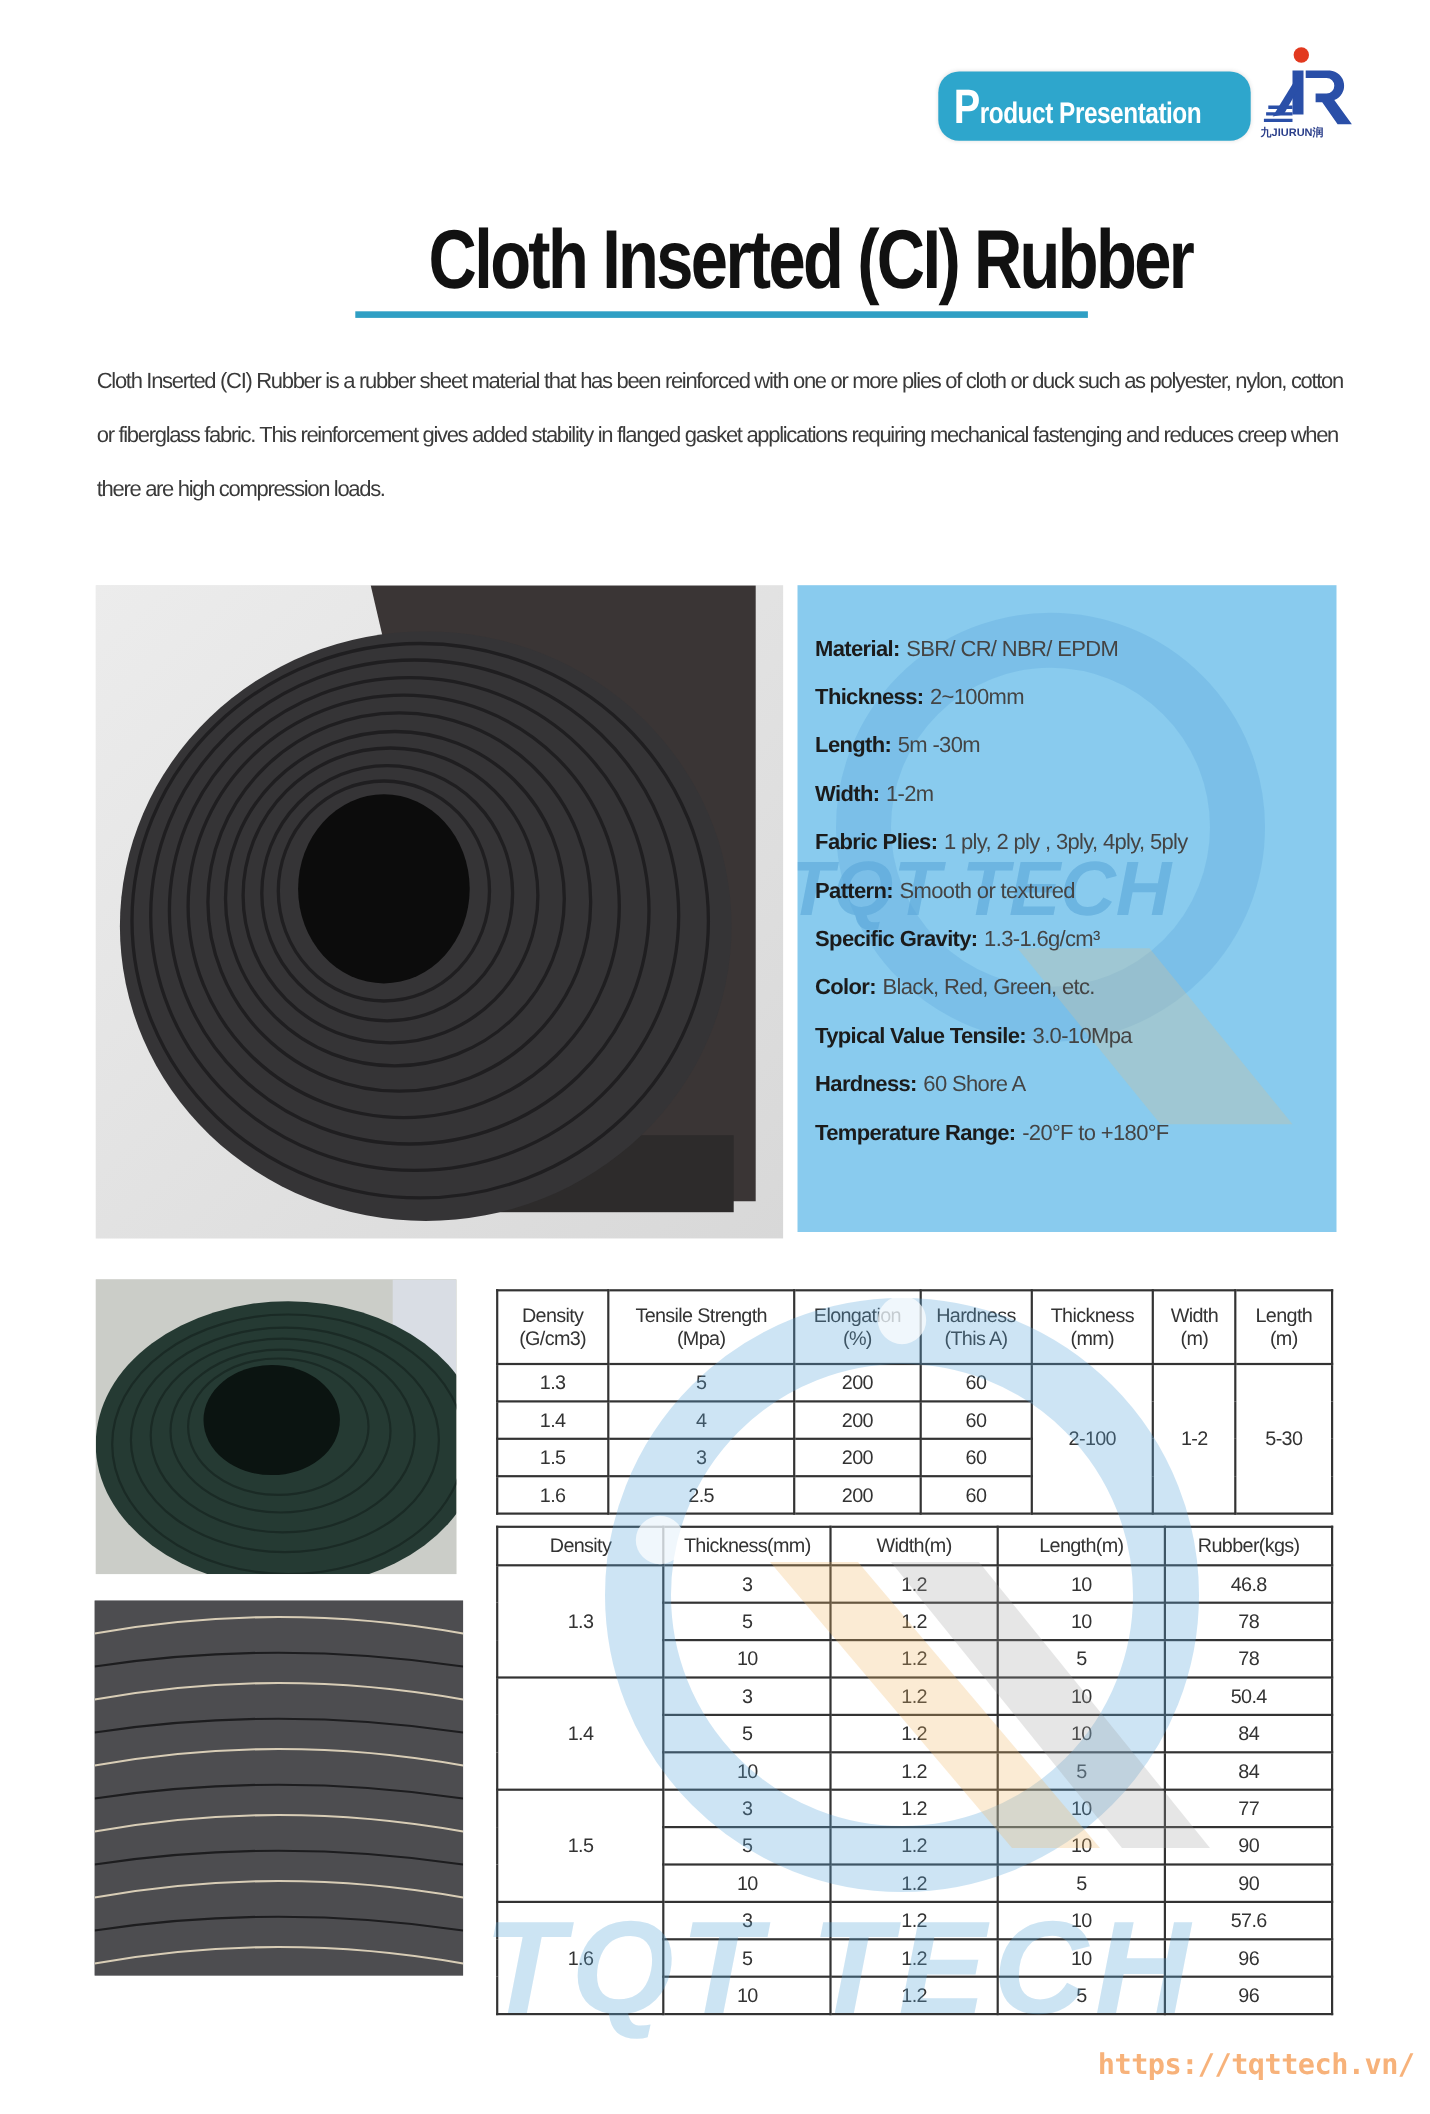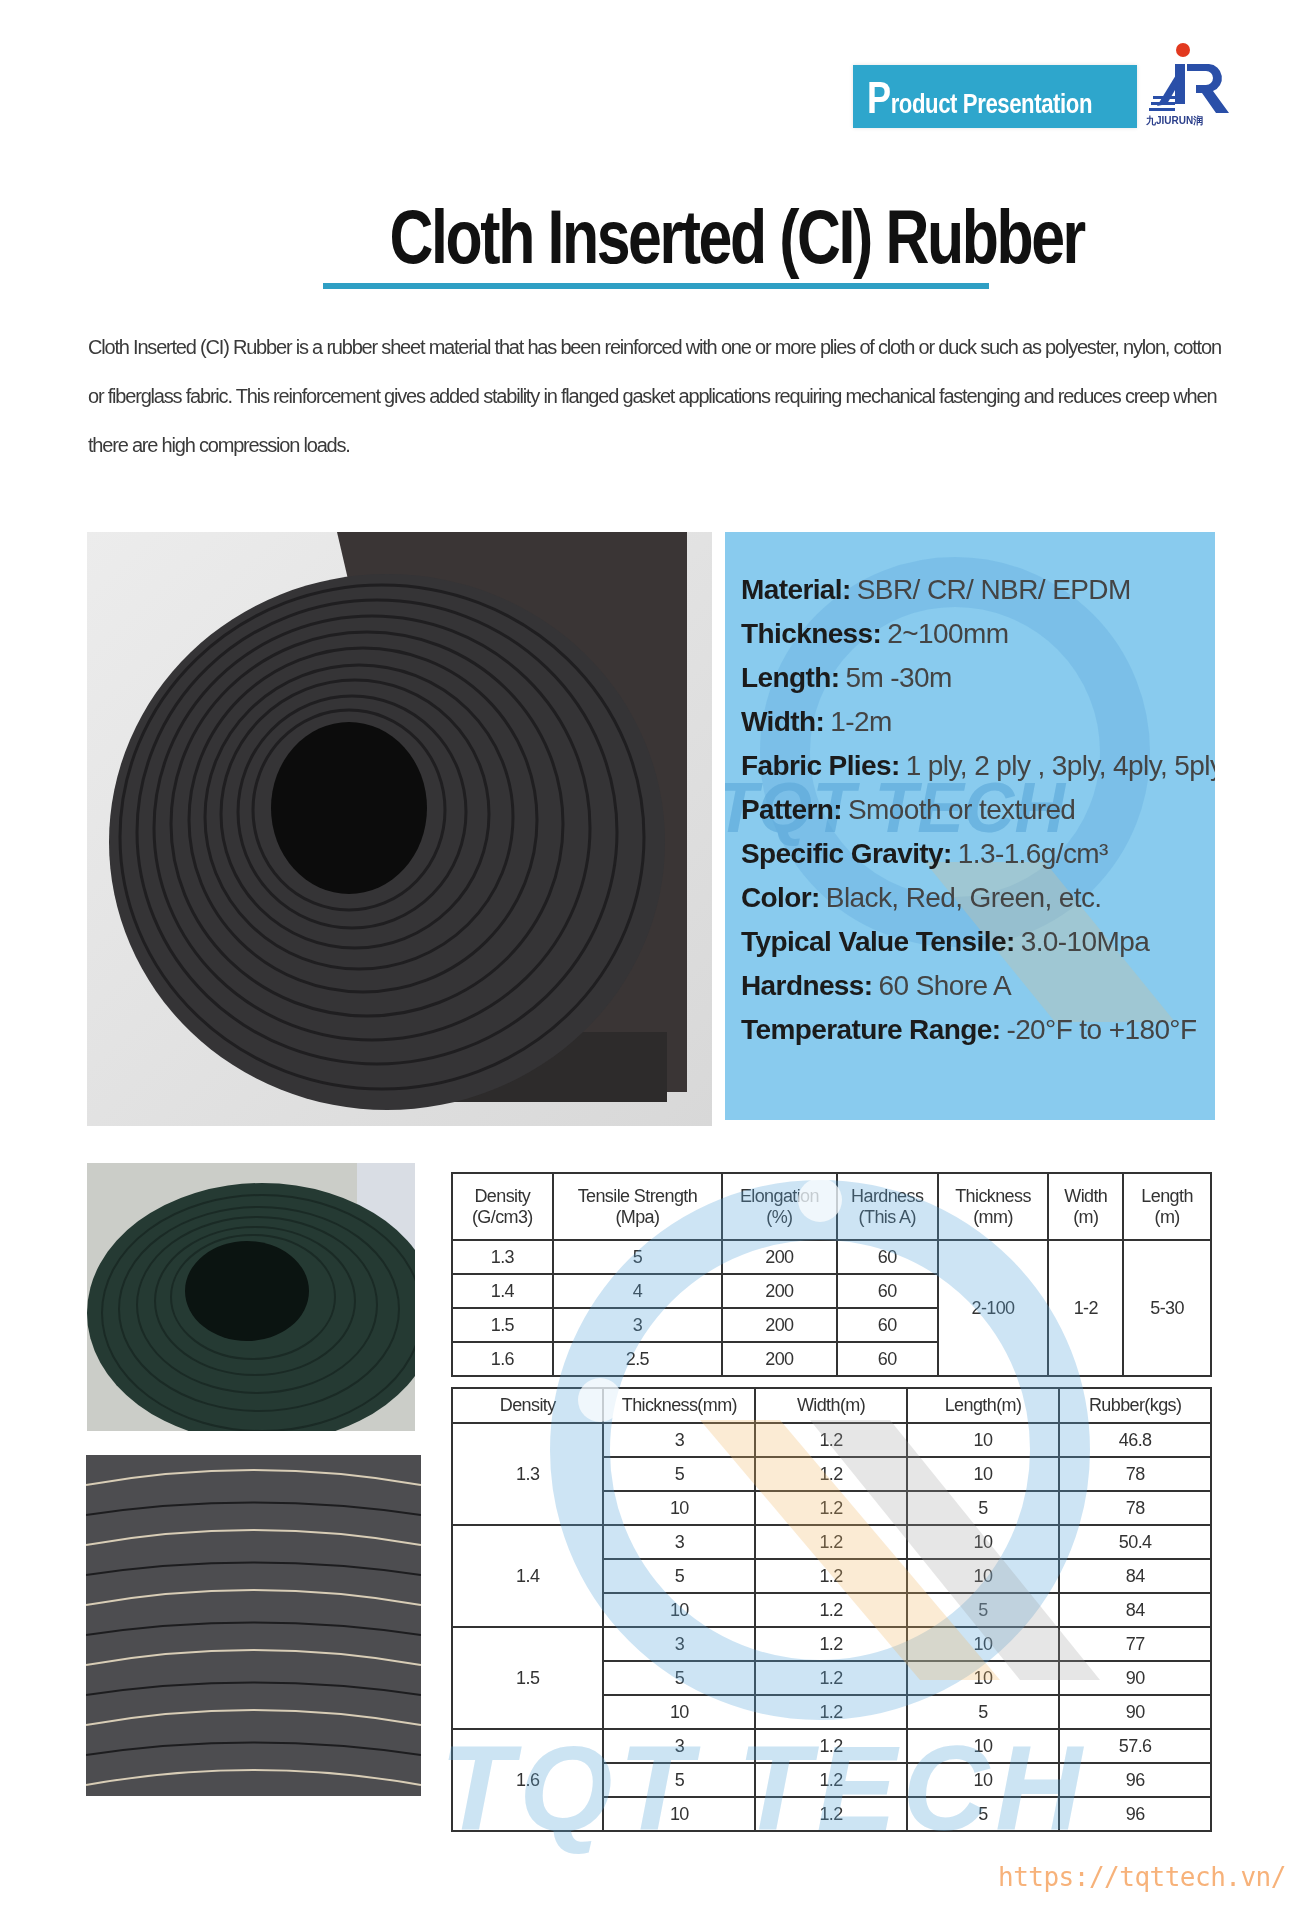--- a/index.html
+++ b/index.html
@@ -2,21 +2,21 @@
 <html><head>
 <meta charset="utf-8">
 <style>
   * { box-sizing: border-box; margin: 0; padding: 0; }
   html, body { width: 1300px; height: 1922px; background: #ffffff; overflow: hidden; }
   body { position: relative; font-family: "Liberation Sans", sans-serif; color: #222; }
 
   
   .banner {
     position: absolute; left: 853px; top: 65px; width: 284px; height: 63px;
-    background: #2ea6cc; border-radius: 0;
+    background: #2ea6cc; border-radius: 19px;
     box-shadow: 0 0 4px rgba(0,0,0,0.12);
     display: flex; align-items: flex-end; padding: 0 0 8px 14px;
   }
   .banner-text {
     font-family: "Liberation Sans", sans-serif; font-weight: bold; color: #fff;
     font-size: 27px; letter-spacing: -0.5px; transform: scaleX(0.82); transform-origin: left bottom;
     white-space: nowrap; line-height: 1;
   }
   .banner-text .big { font-size: 44px; }
   .logo { position: absolute; left: 1143px; top: 42px; width: 92px; height: 90px; }
@@ -46,40 +46,40 @@
   .photo-main { left: 87px; top: 532px; width: 625px; height: 594px; background: #e9e9e9; }
   .photo-green { left: 87px; top: 1163px; width: 328px; height: 268px; background: #cfd2cc; }
   .photo-texture { left: 86px; top: 1455px; width: 335px; height: 341px; background: #4a4a4c; }
 
   
   .spec-panel {
     position: absolute; left: 725px; top: 532px; width: 490px; height: 588px;
     background: #89cbee; overflow: hidden;
   }
   .spec-list { position: absolute; left: 16px; top: 42px; }
-  .spec-row { height: 44px; line-height: 32px; font-size: 28px; white-space: nowrap; letter-spacing: -0.6px; }
+  .spec-row { height: 44px; line-height: 32px; font-size: 20px; white-space: nowrap; letter-spacing: -0.6px; }
   .spec-label { font-weight: bold; color: #1b1b1b; }
   .spec-value { color: #444; margin-left: 6px; }
 
   
   table { position: absolute; border-collapse: collapse; font-size: 18px; color: #333; letter-spacing: -0.6px; border-radius: 27px; }
   td, th { border: 2px solid #333; text-align: center; font-weight: normal; padding: 0; }
   .t1 { left: 451px; top: 1172px; width: 761px; }
   .t1 th { height: 67px; line-height: 21px; }
   .t1 td { height: 34px; }
   .t2 { left: 451px; top: 1387px; width: 761px; }
   .t2 th { height: 35px; }
   .t2 td { height: 34px; }
 
   
   .watermark { position: absolute; left: 0; top: 0; width: 1300px; height: 1922px; pointer-events: none; }
 
   .site-url {
     position: absolute; left: 998px; top: 1862px; font-family: "DejaVu Sans Mono", monospace;
-    font-weight: normal; font-size: 26px; color: #f7b27a; letter-spacing: -0.5px;
+    font-weight: bold; font-size: 26px; color: #f7b27a; letter-spacing: -0.5px;
   }
 </style>
 </head>
 <body>
 
 <div class="banner">
   <span class="banner-text"><span class="big">P</span><span>roduct Presentation</span></span>
 </div>
 
 <svg class="logo" viewBox="0 0 92 90">

